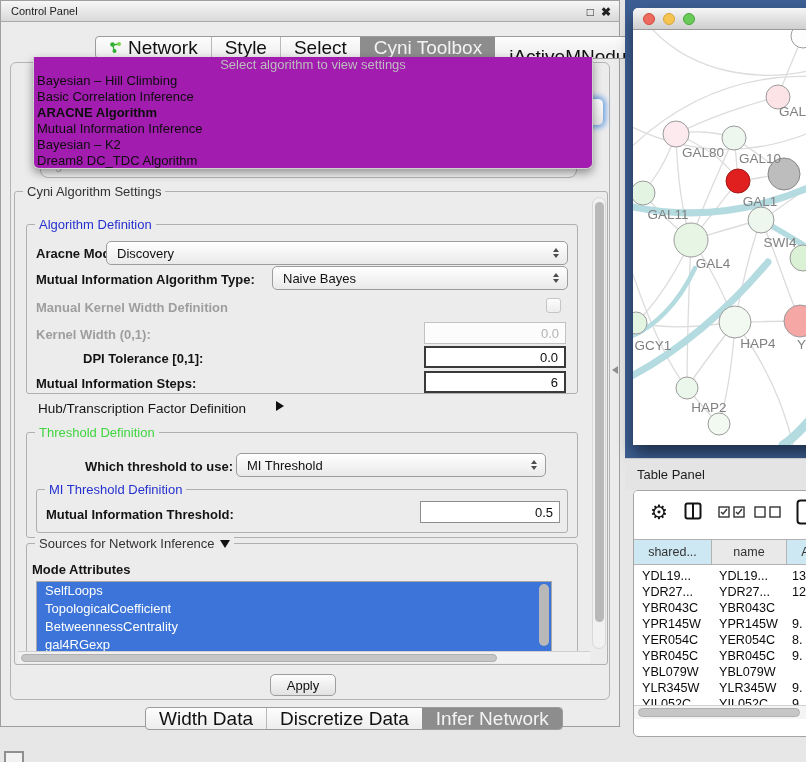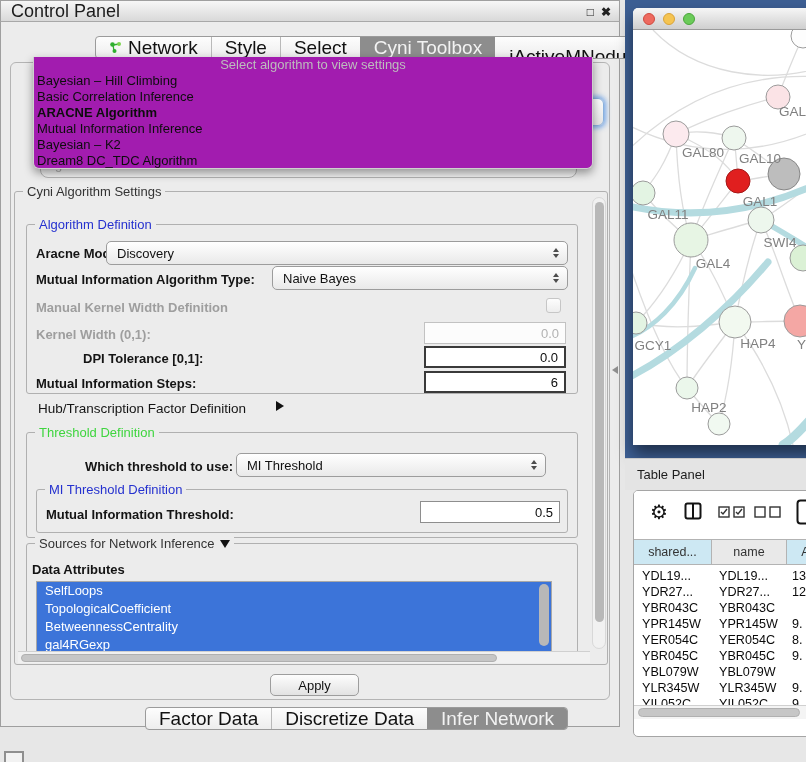--- a/index.html
+++ b/index.html
@@ -5,21 +5,21 @@
   * { margin:0; padding:0; box-sizing:border-box; }
   html,body { width:806px; height:762px; overflow:hidden; }
   body { position:relative; background:#e7e7e7; font-family:"Liberation Sans",sans-serif; color:#1a1a1a; }
   .abs { position:absolute; }
 
   
   .cp-window { left:0; top:8; width:620px; height:727px; background:#ececec; border:1px solid #9f9f9f; }
   .cp-titlebar { left:0; top:8; width:620px; height:22px;
       background:linear-gradient(#f7f7f7,#d9d9d9); border:1px solid #9f9f9f; border-bottom:1px solid #a8a8a8;
       display:flex; align-items:center; }
-  .cp-title { font-size:18px; color:#1c1c1c; margin-left:10px; }
+  .cp-title { font-size:11px; color:#1c1c1c; margin-left:10px; }
   .win-btns { position:absolute; right:8px; top:0; height:22px; display:flex; align-items:center; gap:7px; }
   .win-glyph { font-size:12px; color:#222; line-height:1; cursor:default; }
   .win-glyph.close { font-weight:bold; font-size:12px; }
 
   
   .tabbar { height:23px; display:flex; align-items:center; border:1px solid #9b9b9b; border-radius:4px;
       background:linear-gradient(#fdfdfd,#ededed); font-size:19px; overflow:hidden; }
   .tab { display:flex; align-items:center; padding:0 13px; color:#111; white-space:nowrap; }
   .tab + .tab { border-left:1px solid #b9b9b9; }
   .tab.selected { background:#8d8d8d; color:#f3f3f3; border-left-color:transparent; }
@@ -225,42 +225,42 @@
 </div>
 <span class="lbl" style="left:46px; top:507px;">Mutual Information Threshold:</span>
 <div class="field lite" style="left:420px; top:501px; width:140px;">0.5</div>
 
 <div class="abs group" style="left:26px; top:543px; width:552px; height:117px;">
   <span class="legend">
     <span>Sources for Network Inference</span>
     <span class="tri-down"></span>
   </span>
 </div>
-<span class="lbl" style="left:32px; top:562px;">Data Attributes</span>
+<span class="lbl" style="left:32px; top:562px;">Mode Attributes</span>
 
 <div class="attr-list" style="left:36px; top:581px; width:516px; height:74px;">
   <div class="attr-item">SelfLoops</div>
   <div class="attr-item">TopologicalCoefficient</div>
   <div class="attr-item">BetweennessCentrality</div>
   <div class="attr-item">gal4RGexp</div>
   <span class="vthumb" style="right:2px; top:2px; width:10px; height:62px;"></span>
 </div>
 
 <div class="scroll-track-v" style="left:592px; top:197px; width:14px; height:452px;">
   <span class="vthumb" style="left:1.5px; top:4px; width:9px; height:420px;"></span>
 </div>
 <div class="scroll-track-h" style="left:18px; top:651px; width:572px; height:12px;">
   <span class="hthumb" style="left:3px; top:2px; width:476px; height:8px;"></span>
 </div>
 
-<div class="btn" style="left:270px; top:674px; width:89px;">Apply</div>
+<div class="btn" style="left:270px; top:674px; width:66px;">Apply</div>
 
 <div class="abs tabbar" style="left:145px; top:707px;">
   <div class="tab">
-      <span>Factor Data</span>
+      <span>Width Data</span>
     </div>
   <div class="tab">
       <span>Discretize Data</span>
     </div>
   <div class="tab selected">
       <span>Infer Network</span>
     </div>
 </div>
 
 <div class="abs net-panel"></div>

